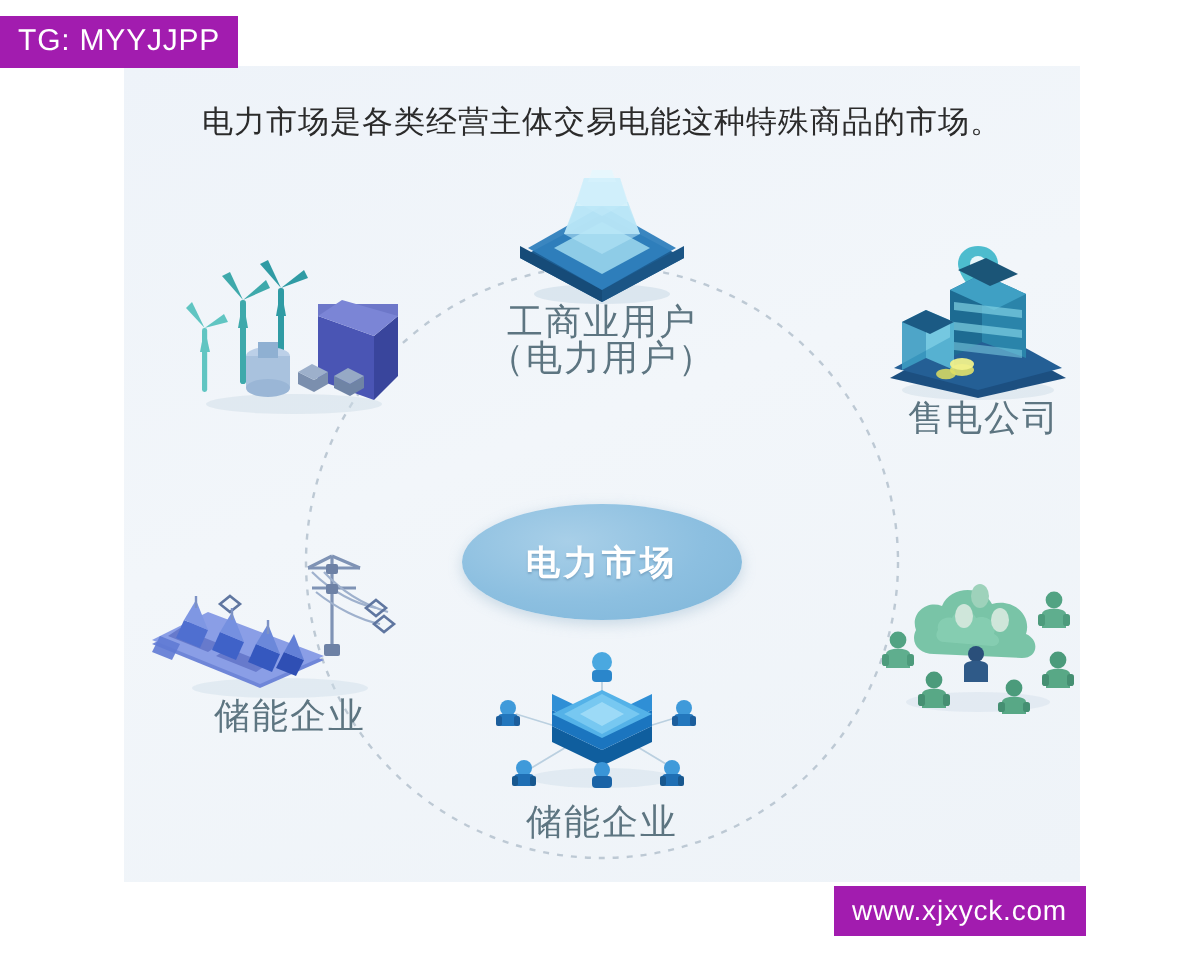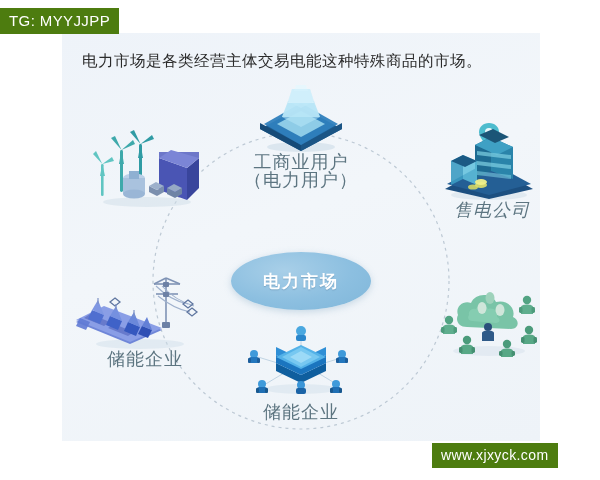--- a/index.html
+++ b/index.html
@@ -11,53 +11,53 @@
     height: 480px;
     background: #ffffff;
     font-family: "Liberation Sans", "DejaVu Sans", sans-serif;
     overflow: hidden;
     position: relative;
   }
 
   
   .badge {
     position: absolute;
-    background: #4d7c0f;
+    background: #a21caf;
     color: #ffffff;
     font-size: 15px;
     letter-spacing: 0.4px;
     padding: 5px 9px 6px 9px;
     line-height: 1;
     white-space: nowrap;
     z-index: 50;
   }
   #tg-badge { left: 0px; top: 8px; }
-  #watermark-badge { left: 432px; top: 443px; font-size: 14px; }
+  #watermark-badge { left: 417px; top: 443px; font-size: 14px; }
 
   
   .card {
     position: absolute;
     left: 62px;
     top: 33px;
     width: 478px;
     height: 408px;
     background: #edf2f8;
     background: linear-gradient(160deg, #eef3f9 0%, #f2f6fa 45%, #eef3f8 100%);
   }
 
   .heading {
     position: absolute;
     left: 0;
     top: 18px;
     width: 478px;
+    text-align: center;
     font-size: 15.5px;
     color: #2b2b2b;
     letter-spacing: 0.5px;
     font-family: "DejaVu Sans", "Liberation Sans", sans-serif;
-    padding-left: 20px;
   }
 
   
   .stage {
     position: absolute;
     left: 0;
     top: 0;
     width: 478px;
     height: 408px;
   }
@@ -108,21 +108,21 @@
     color: #5d7581;
     letter-spacing: 1px;
     line-height: 17px;
     font-family: "DejaVu Sans", "Liberation Sans", sans-serif;
     white-space: nowrap;
   }
   .node .label .sub { display: block; }
 
   #node-industrial { left: 164px; top: 48px; }
   #node-generation { left: 13px; top: 95px; }
-  #node-retail     { left: 355px; top: 88px; font-style: italic; }
+  #node-retail     { left: 355px; top: 88px; }
   #node-storage    { left: 8px;  top: 237px; }
   #node-vpp        { left: 164px; top: 290px; }
   #node-aggregator { left: 355px; top: 248px; }
 
   #node-industrial .art { height: 72px; }
   #node-industrial .label { line-height: 18px; }
 
   svg.art-svg { position: absolute; left: 0; top: 0; }
 </style>
 </head>

